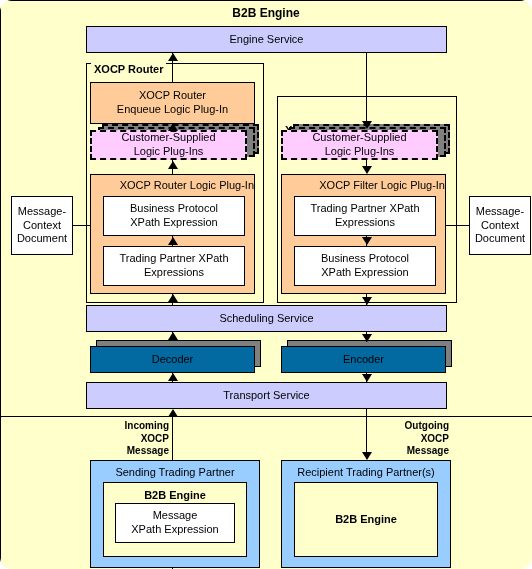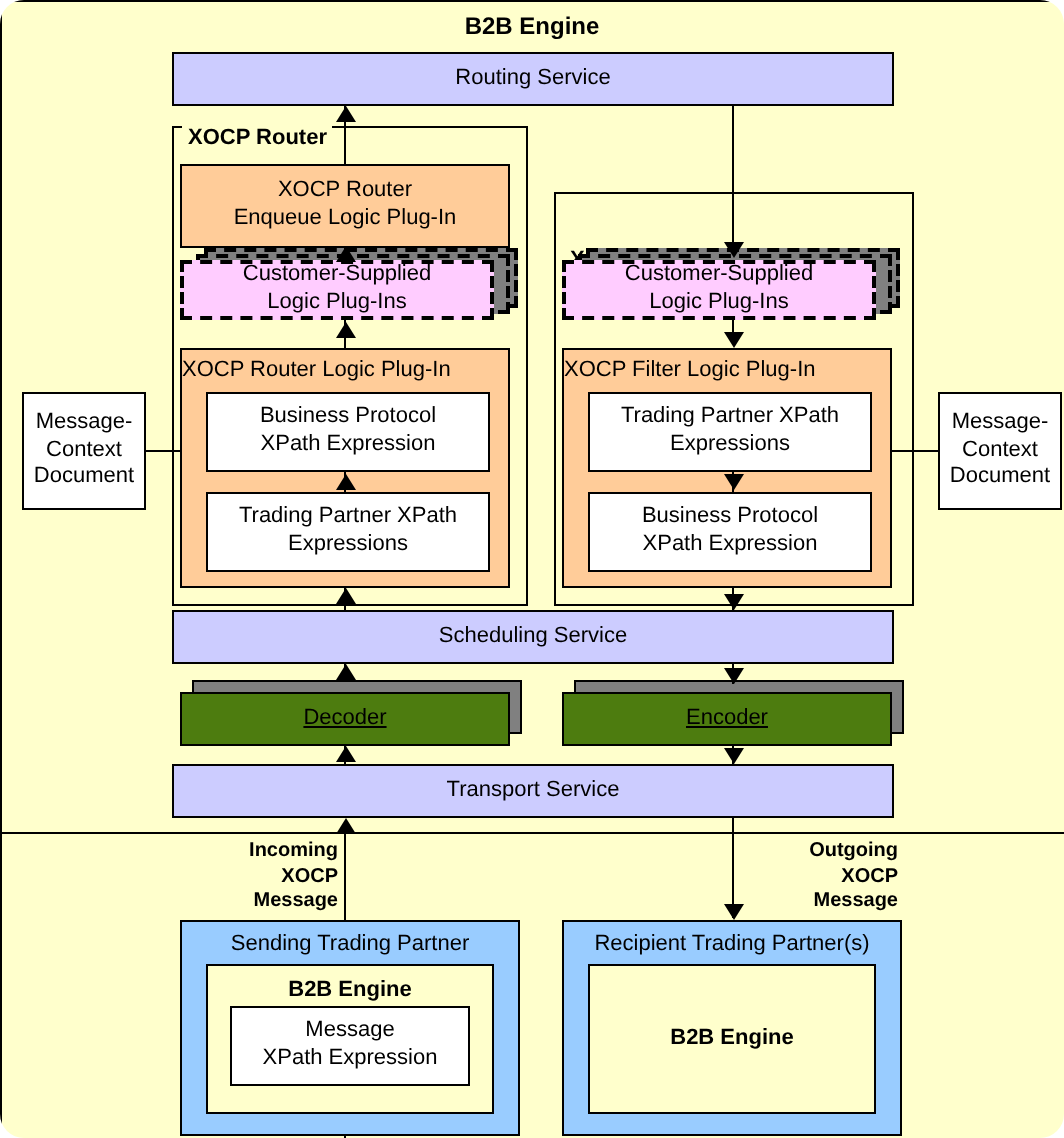--- a/index.html
+++ b/index.html
@@ -50,22 +50,21 @@
   .service {
     background: #ccccff;
   }
   .orange {
     background: #ffcc99;
   }
   .white {
     background: #ffffff;
   }
   .green {
-    background: #4d7c0f;
-    text-decoration: underline;
+    background: #0369a1;
   }
   .blue {
     background: #99ccff;
   }
   .cream {
     background: #ffffcc;
   }
   .pink {
     background: #ffccff;
     border: 2px dashed #000;
@@ -88,21 +87,21 @@
     font-weight: bold;
     background: #ffffcc;
     padding: 0 3px;
     color: #000;
   }
   .plugin-label {
     position: absolute;
     width: 100%;
     top: 4px;
     left: 0;
-    text-align: left;
+    text-align: right;
     font-size: 11px;
   }
   .orangewrap {
     position: absolute;
     box-sizing: border-box;
     border: 1px solid #000;
     background: #ffcc99;
   }
   .hline {
     position: absolute;
@@ -147,21 +146,21 @@
     background: #000;
   }
 </style>
 </head>
 <body>
 
 <div id="canvas">
 
   <div class="title" style="left:0; top:6px; width:532px;">B2B Engine</div>
 
-  <div class="box service" style="left:86px; top:26px; width:361px; height:27px;">Routing Service</div>
+  <div class="box service" style="left:86px; top:26px; width:361px; height:27px;">Engine Service</div>
 
   <div class="groupbox" style="left:86px; top:63px; width:178px; height:240px;"></div>
   <div class="grouplabel" style="left:91px; top:63px;">XOCP Router</div>
 
   <div class="box orange" style="left:90px; top:82px; width:165px; height:42px;">XOCP Router
 Enqueue Logic Plug-In</div>
 
   <div class="shadowlayer" style="left:102px; top:124px; width:157px; height:30px;"></div>
   <div class="shadowlayer" style="left:98px; top:127px; width:157px; height:30px;"></div>
   <div class="box pink" style="left:90px; top:130px; width:157px; height:30px;">Customer-Supplied

